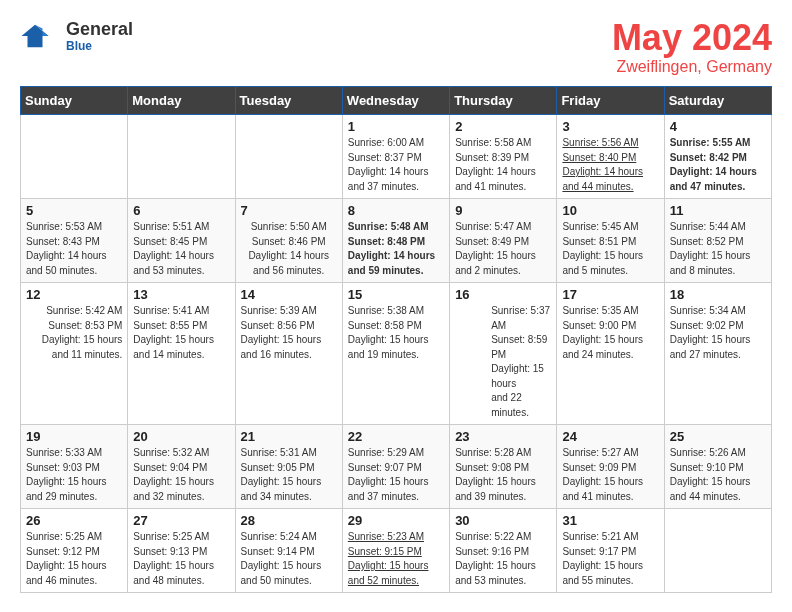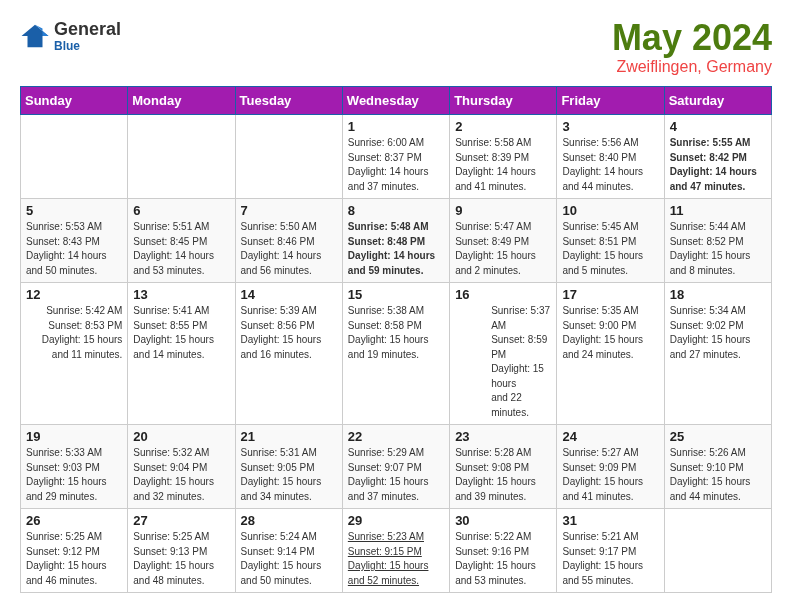--- a/index.html
+++ b/index.html
@@ -12,21 +12,21 @@
     }
     .header {
       display: flex;
       justify-content: space-between;
       align-items: flex-start;
       margin-bottom: 10px;
     }
     .logo {
       display: flex;
       align-items: center;
-      gap: 4px;
+      gap: 16px;
     }
     .logo-text {
       display: flex;
       flex-direction: column;
       line-height: 1.1;
     }
     .logo-general {
       font-size: 18px;
       font-weight: bold;
       color: #333;
@@ -39,35 +39,35 @@
     .logo-icon {
       width: 30px;
       height: 30px;
     }
     .title-section {
       text-align: right;
     }
     .month-title {
       font-size: 36px;
       font-weight: bold;
-      color: #4d7c0f;
+      color: #ef4444;
       line-height: 1;
     }
     .location {
       font-size: 16px;
       color: #ef4444;
       margin-top: 2px;
     }
     .calendar {
       width: 100%;
       border-collapse: collapse;
       border: 1px solid #ccc;
     }
     .calendar th {
-      background-color: #a21caf;
+      background-color: #404040;
       color: #fff;
       font-size: 13px;
       font-weight: bold;
       padding: 6px 4px;
       text-align: left;
       border: 1px solid #1a5fa8;
     }
     .calendar td {
       border: 1px solid #ccc;
       vertical-align: top;
@@ -143,21 +143,21 @@
         </td>
         <td>
           <span class="day-num">2</span>
           <div class="day-info" style="white-space: pre-line;">Sunrise: 5:58 AM
 Sunset: 8:39 PM
 Daylight: 14 hours
 and 41 minutes.</div>
         </td>
         <td>
           <span class="day-num">3</span>
-          <div class="day-info" style="white-space: pre-line;">Sunrise: 5:56 AM
+          <div class="day-info" style="white-space: pre-line; text-decoration: underline;">Sunrise: 5:56 AM
 Sunset: 8:40 PM
 Daylight: 14 hours
 and 44 minutes.</div>
         </td>
         <td>
           <span class="day-num">4</span>
           <div class="day-info" style="white-space: pre-line; font-weight: bold;">Sunrise: 5:55 AM
 Sunset: 8:42 PM
 Daylight: 14 hours
 and 47 minutes.</div>
@@ -173,21 +173,21 @@
         </td>
         <td>
           <span class="day-num">6</span>
           <div class="day-info" style="white-space: pre-line;">Sunrise: 5:51 AM
 Sunset: 8:45 PM
 Daylight: 14 hours
 and 53 minutes.</div>
         </td>
         <td>
           <span class="day-num">7</span>
-          <div class="day-info" style="white-space: pre-line;">Sunrise: 5:50 AM
+          <div class="day-info" style="white-space: pre-line; text-align: center;">Sunrise: 5:50 AM
 Sunset: 8:46 PM
 Daylight: 14 hours
 and 56 minutes.</div>
         </td>
         <td>
           <span class="day-num">8</span>
           <div class="day-info" style="white-space: pre-line; font-weight: bold;">Sunrise: 5:48 AM
 Sunset: 8:48 PM
 Daylight: 14 hours
 and 59 minutes.</div>

